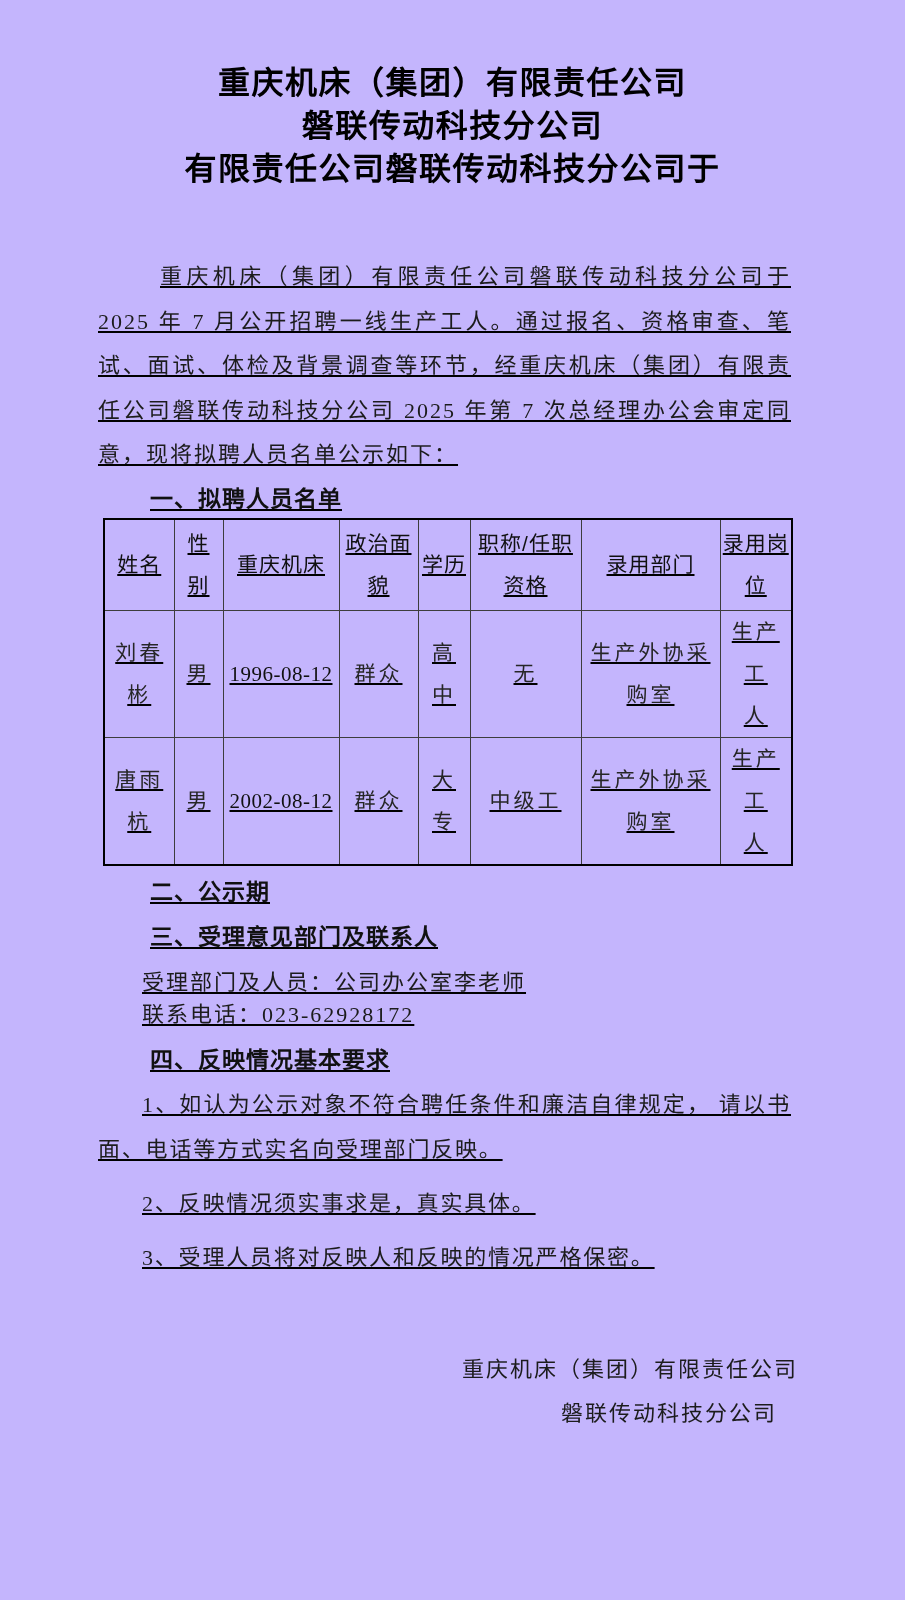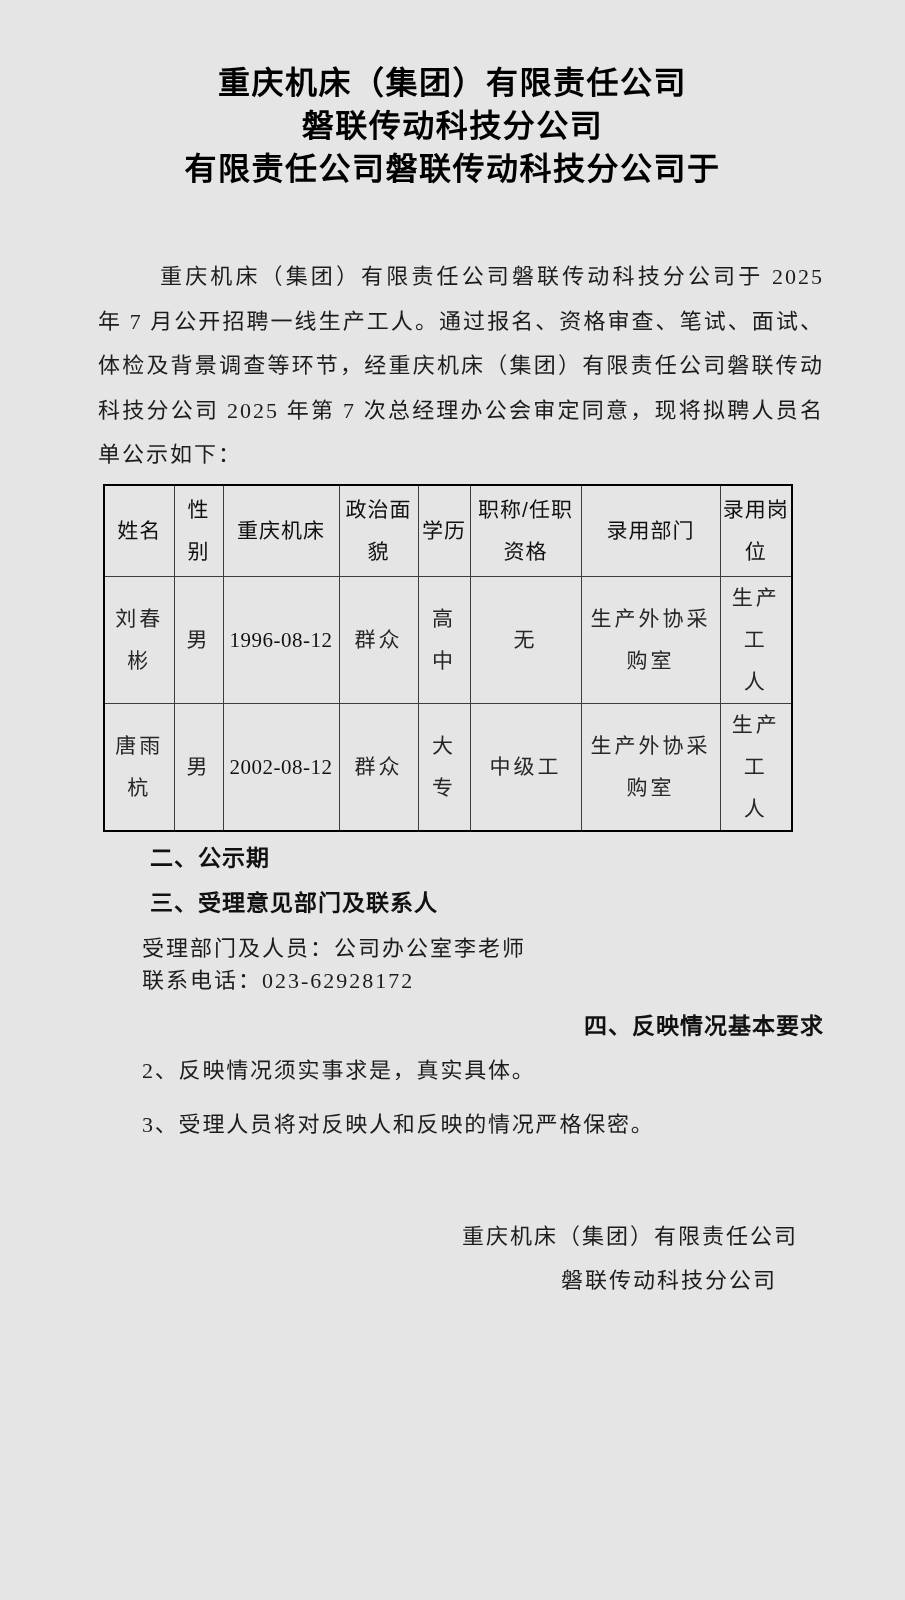--- a/index.html
+++ b/index.html
@@ -1,36 +1,36 @@
 <!DOCTYPE html>
 <html lang="zh-CN"><head>
 <meta charset="utf-8">
 <style>
   html,body { margin:0; padding:0; background:#ffffff; }
   .page {
     position:relative;
     width:905px; height:1600px;
     margin:0 auto;
-    background:#e5e5e5;
+    background:#c4b5fd;
     overflow:hidden;
     color:#000;
     font-family:"Liberation Serif","DejaVu Serif",serif;
   }
   
   .title-block { padding-top:62px; text-align:center; }
   .title-line {
     font-family:"Liberation Serif","DejaVu Serif",serif;
     font-weight:bold;
     font-size:32px;
     line-height:43px;
     letter-spacing:1.5px;
     color:#000;
   }
   
-  .body-col { padding:0 81px 0 98px; }
+  .body-col { padding:0 114px 0 98px;text-decoration:underline; }
   .intro {
     margin:64px 0 0 0;
     font-size:22px;
     line-height:44.5px;
     letter-spacing:2px;
     text-align:justify;
     text-indent:62px;
     color:#1c1c1c;
   }
   .sec-heading {
@@ -38,21 +38,21 @@
     font-family:"Liberation Sans","DejaVu Sans",sans-serif;
     font-weight:bold;
     font-size:23px;
     line-height:26px;
     letter-spacing:1px;
     color:#111;
   }
   .sec-heading.s1 { margin-top:8px; }
   .sec-heading.s2 { margin-top:13px; }
   .sec-heading.s3 { margin-top:19px; }
-  .sec-heading.s4 { margin-top:16px;text-align:right; }
+  .sec-heading.s4 { margin-top:16px; }
   
   .roster-table {
     margin-top:6px; margin-left:5px;
     border-collapse:collapse;
     table-layout:fixed;
     width:688px;
     border:2px solid #000;
   }
   .roster-table th, .roster-table td {
     border:1px solid #3d3d3d;
@@ -122,20 +122,21 @@
   <header class="title-block">
     <div class="title-line">重庆机床（集团）有限责任公司</div>
     <div class="title-line">磐联传动科技分公司</div>
     <div class="title-line">有限责任公司磐联传动科技分公司于</div>
   </header>
 
   <main class="body-col">
 
     <p class="intro">重庆机床（集团）有限责任公司磐联传动科技分公司于 2025 年 7 月公开招聘一线生产工人。通过报名、资格审查、笔试、面试、体检及背景调查等环节，经重庆机床（集团）有限责任公司磐联传动科技分公司 2025 年第 7 次总经理办公会审定同意，现将拟聘人员名单公示如下：</p>
 
+    <h2 class="sec-heading s1">一、拟聘人员名单</h2>
 
     <table class="roster-table">
       <colgroup>
         <col style="width:70px">
           <col style="width:49px">
           <col style="width:116px">
           <col style="width:79px">
         <col style="width:52px">
           <col style="width:111px">
           <col style="width:139px">
@@ -191,20 +192,21 @@
 
     <h2 class="sec-heading s2">二、公示期</h2>
 
     <h2 class="sec-heading s3">三、受理意见部门及联系人</h2>
     <div class="contact-block">
       <p class="contact-line">受理部门及人员：公司办公室李老师</p>
       <p class="contact-line">联系电话：023-62928172</p>
     </div>
 
     <h2 class="sec-heading s4">四、反映情况基本要求</h2>
+    <p class="req-item first">1、如认为公示对象不符合聘任条件和廉洁自律规定， 请以书面、电话等方式实名向受理部门反映。</p>
     <p class="req-item gap">2、反映情况须实事求是，真实具体。</p>
     <p class="req-item gap">3、受理人员将对反映人和反映的情况严格保密。</p>
 
   </main>
 
   <footer class="signature">
     <div class="sig-line l1">重庆机床（集团）有限责任公司</div>
     <div class="sig-line l2">磐联传动科技分公司</div>
 
   </footer>

